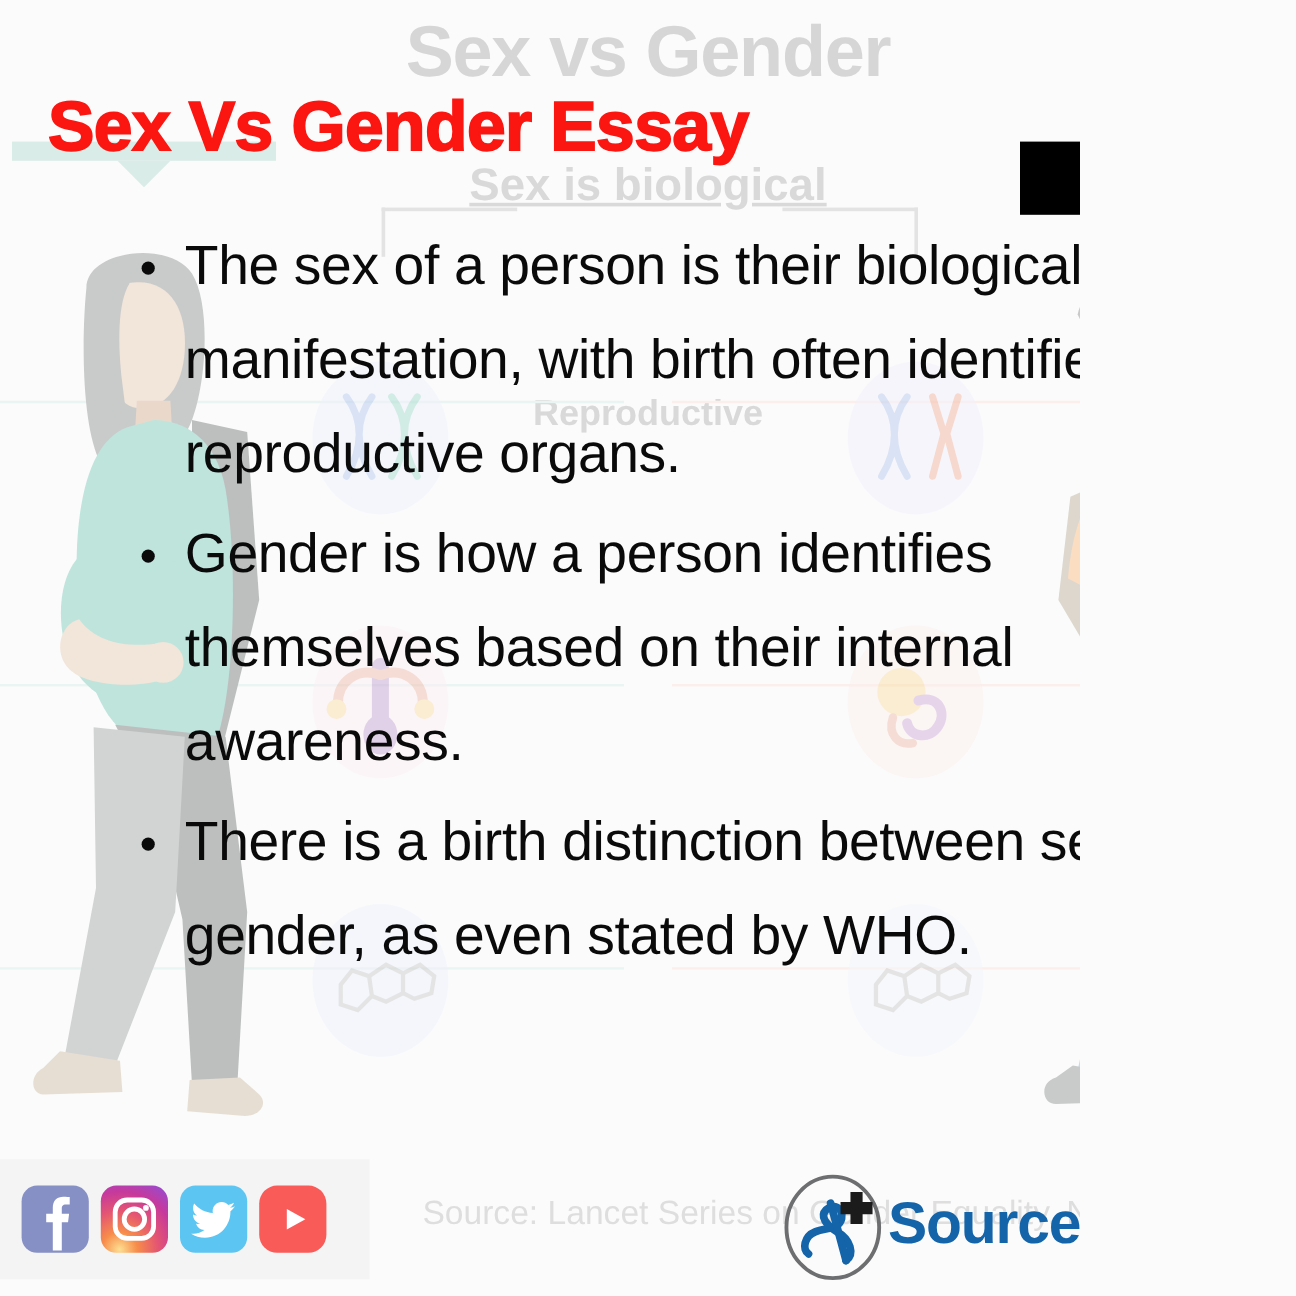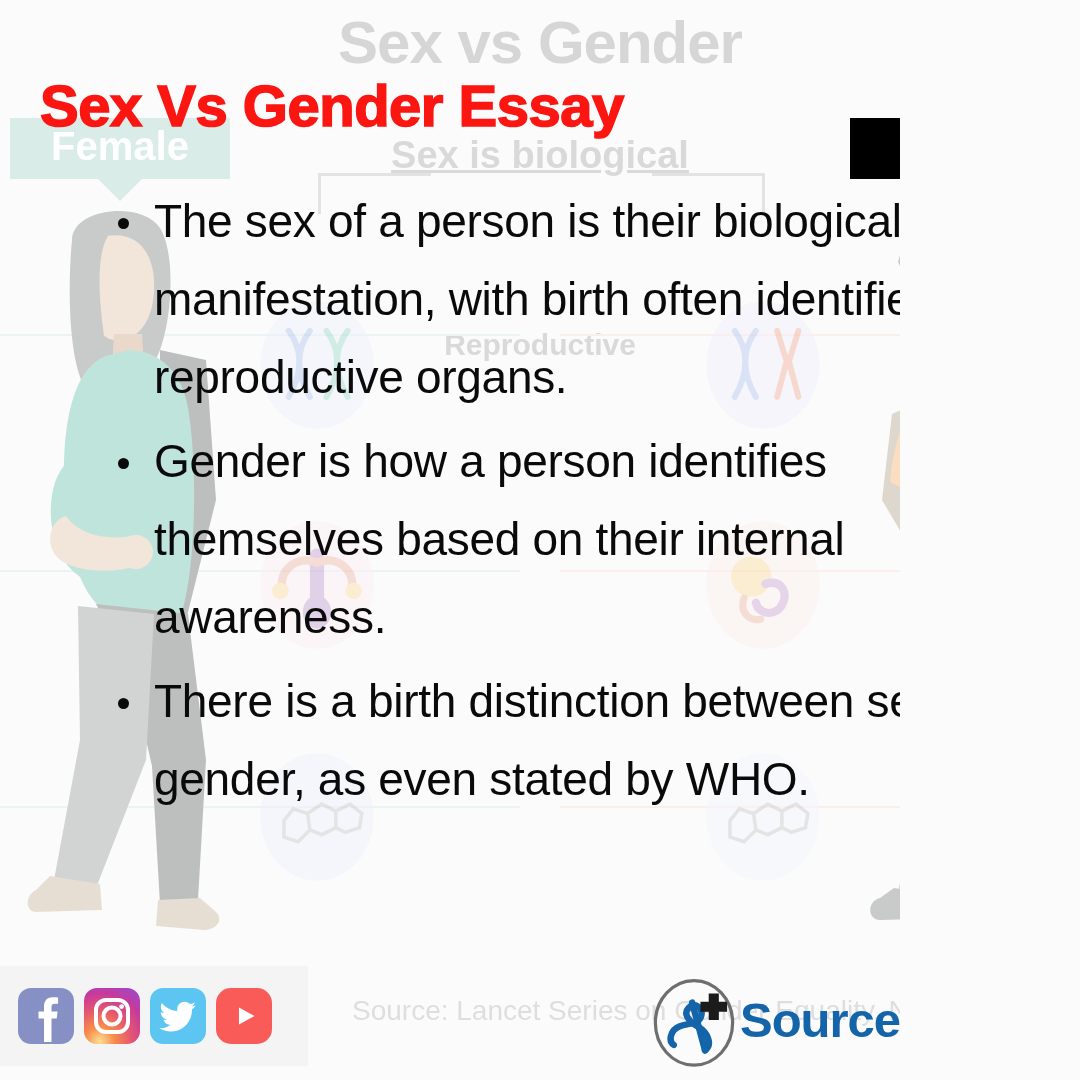--- a/index.html
+++ b/index.html
@@ -104,21 +104,20 @@
 </head>
 <body>
 
 <div id="stage">
 
   <div class="bg-layer">
 
     <div class="bg-title">Sex vs Gender</div>
 
     <div class="tag" id="tag-female">
-      <span>Female</span>
       <span class="pointer"></span>
     </div>
     <div class="tag" id="tag-male">
       <span>Male</span>
       <span class="pointer"></span>
     </div>
 
     <div class="bracket" id="brk-l"></div>
     <div class="bracket" id="brk-r"></div>
 

